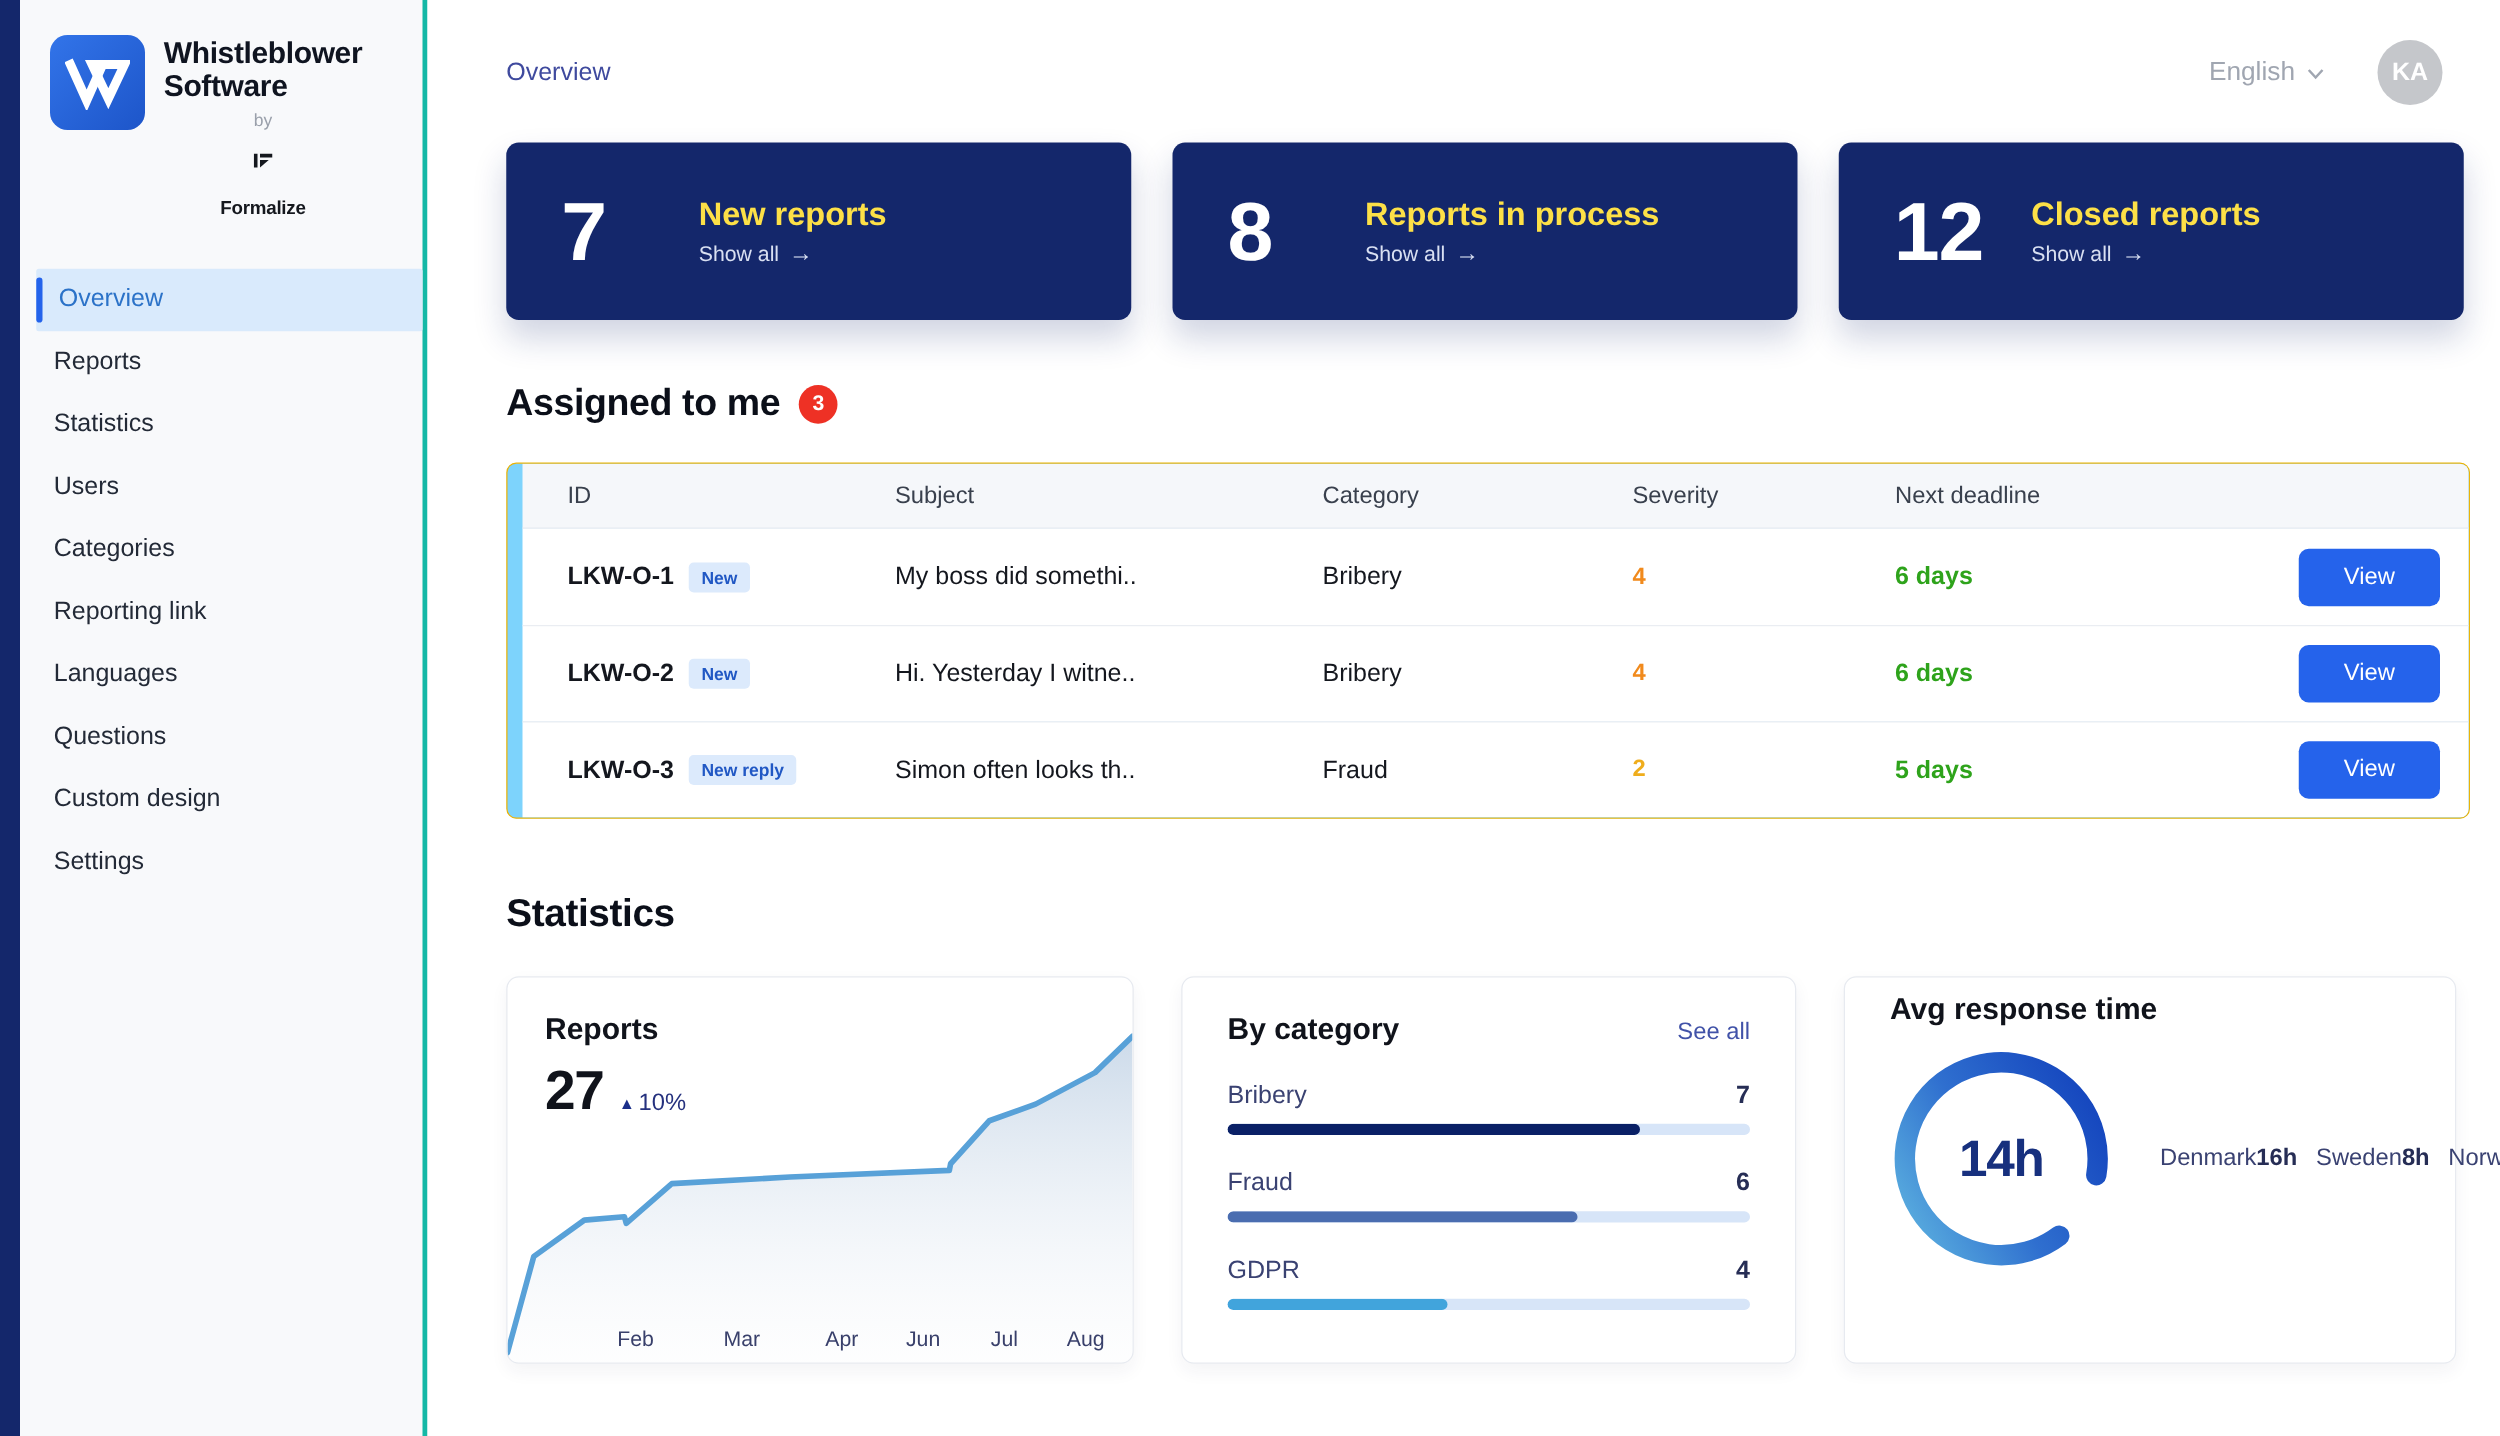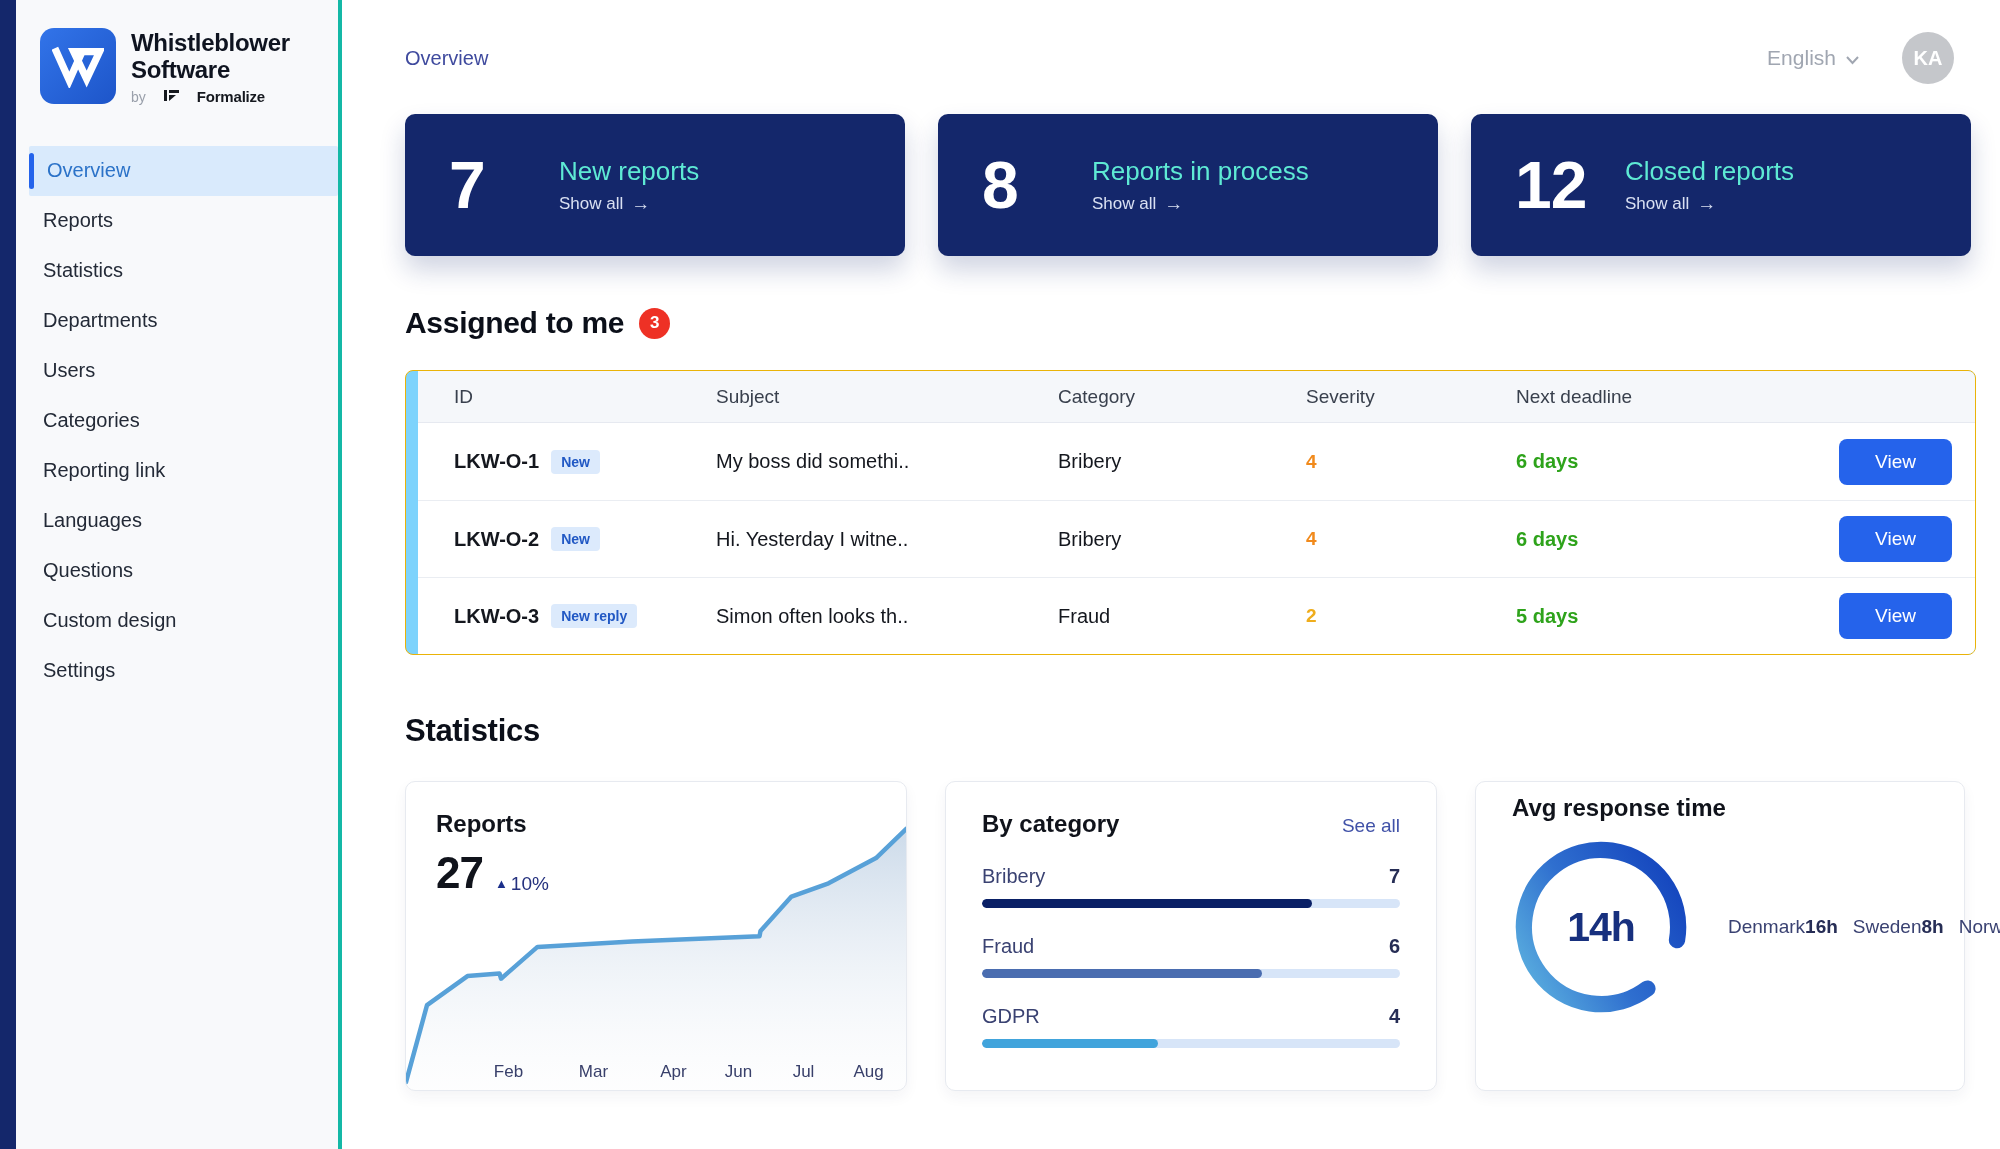--- a/index.html
+++ b/index.html
@@ -8,42 +8,42 @@
 
   
   .left-strip { width:16px; height:100%; background:#14276B; flex:0 0 auto; }
 
   
   .sidebar { width:326px; height:100%; background:#F8F9FB; border-right:4px solid #14b8a6; flex:0 0 auto; }
   .brand { display:flex; align-items:flex-start; padding:28px 14px 26px 24px; }
   .brand-logo { width:76px; height:76px; border-radius:14px; background:linear-gradient(135deg,#3274E9,#1D55C9); display:flex; align-items:center; justify-content:center; flex:0 0 auto; }
   .brand-text { margin-left:15px; padding-top:2px; }
   .brand-name div { font-size:24px; font-weight:700; color:#0F1420; line-height:1.12; letter-spacing:-0.3px; }
-  .brand-by { margin-top:4px; display:flex; align-items:center; gap:18px; }
+  .brand-by { margin-top:4px; display:flex; align-items:center; gap:18px;flex-direction:column; }
   .brand-by .by { font-size:14px; color:#9AA0AB; }
   .brand-by .formalize { font-size:15px; font-weight:700; color:#15181E; letter-spacing:-0.2px; }
   nav { margin-top:14px; }
   .nav-item { position:relative; height:50px; display:flex; align-items:center; padding-left:27px; font-size:20px; color:#232A37; cursor:pointer; }
   .nav-item.active { background:#D9EAFC; color:#2B72C8; margin-left:13px; padding-left:18px; border-radius:2px; }
   .nav-item.active::before { content:""; position:absolute; left:0; top:7px; bottom:7px; width:5px; border-radius:3px; background:#2463EB; }
 
   
   main { flex:1 1 auto; padding:30px 24px 0 63px; background:#fff; }
   .topbar { display:flex; justify-content:space-between; align-items:center; height:56px; }
   .breadcrumb { font-size:20px; color:#3F4A9E; text-decoration:none; cursor:pointer; }
   .top-right { display:flex; align-items:center; gap:42px; padding-right:22px; }
   .lang { display:flex; align-items:flex-end; gap:9px; font-size:21px; color:#A0A6B1; cursor:pointer; }
   .avatar { width:52px; height:52px; border-radius:50%; background:#C5C7CB; color:#fff; font-size:20px; font-weight:600; display:flex; align-items:center; justify-content:center; }
 
   
   .summary-row { display:flex; gap:33px; margin-top:28px; }
   .sum-card { width:500px; height:142px; background:#14276B; border-radius:10px; box-shadow:0 14px 26px rgba(21,42,110,.20); display:flex; align-items:center; padding-left:44px; cursor:pointer; }
   .sum-count { font-size:66px; font-weight:700; color:#fff; min-width:78px; letter-spacing:-1px; }
   .sum-text { margin-left:32px; }
-  .sum-title { font-size:26px; font-weight:400; color:#5eead4; }
+  .sum-title { font-size:26px; font-weight:700; color:#fde047; }
   .sum-link { margin-top:6px; font-size:17px; color:#D9E0F2; display:flex; align-items:center; gap:8px; }
   .sum-link .arrow { font-size:19px; }
 
   
   .assigned-head { margin-top:50px; display:flex; align-items:center; }
   .assigned-head h2 { font-size:30px; font-weight:700; color:#0B0F19; letter-spacing:-0.3px; }
   .badge { margin-left:15px; width:31px; height:31px; border-radius:50%; background:#EE3125; color:#fff; font-size:17px; font-weight:700; display:flex; align-items:center; justify-content:center; }
 
   
   .table { margin-top:30px; width:1571px; border:1px solid #eab308; border-radius:8px; overflow:hidden; background:#7dd3fc;padding-left:12px; }
@@ -128,21 +128,20 @@
             </svg>
           </span>
           <span class="formalize">Formalize</span>
         </div>
       </div>
     </div>
     <nav id="sidebar-nav">
         <div class="nav-item active">Overview</div>
         <div class="nav-item">Reports</div>
         <div class="nav-item">Statistics</div>
-        <div class="nav-item">Departments</div>
         <div class="nav-item">Users</div>
         <div class="nav-item">Categories</div>
         <div class="nav-item">Reporting link</div>
         <div class="nav-item">Languages</div>
         <div class="nav-item">Questions</div>
         <div class="nav-item">Custom design</div>
         <div class="nav-item">Settings</div>
       </nav>
   </aside>
 

